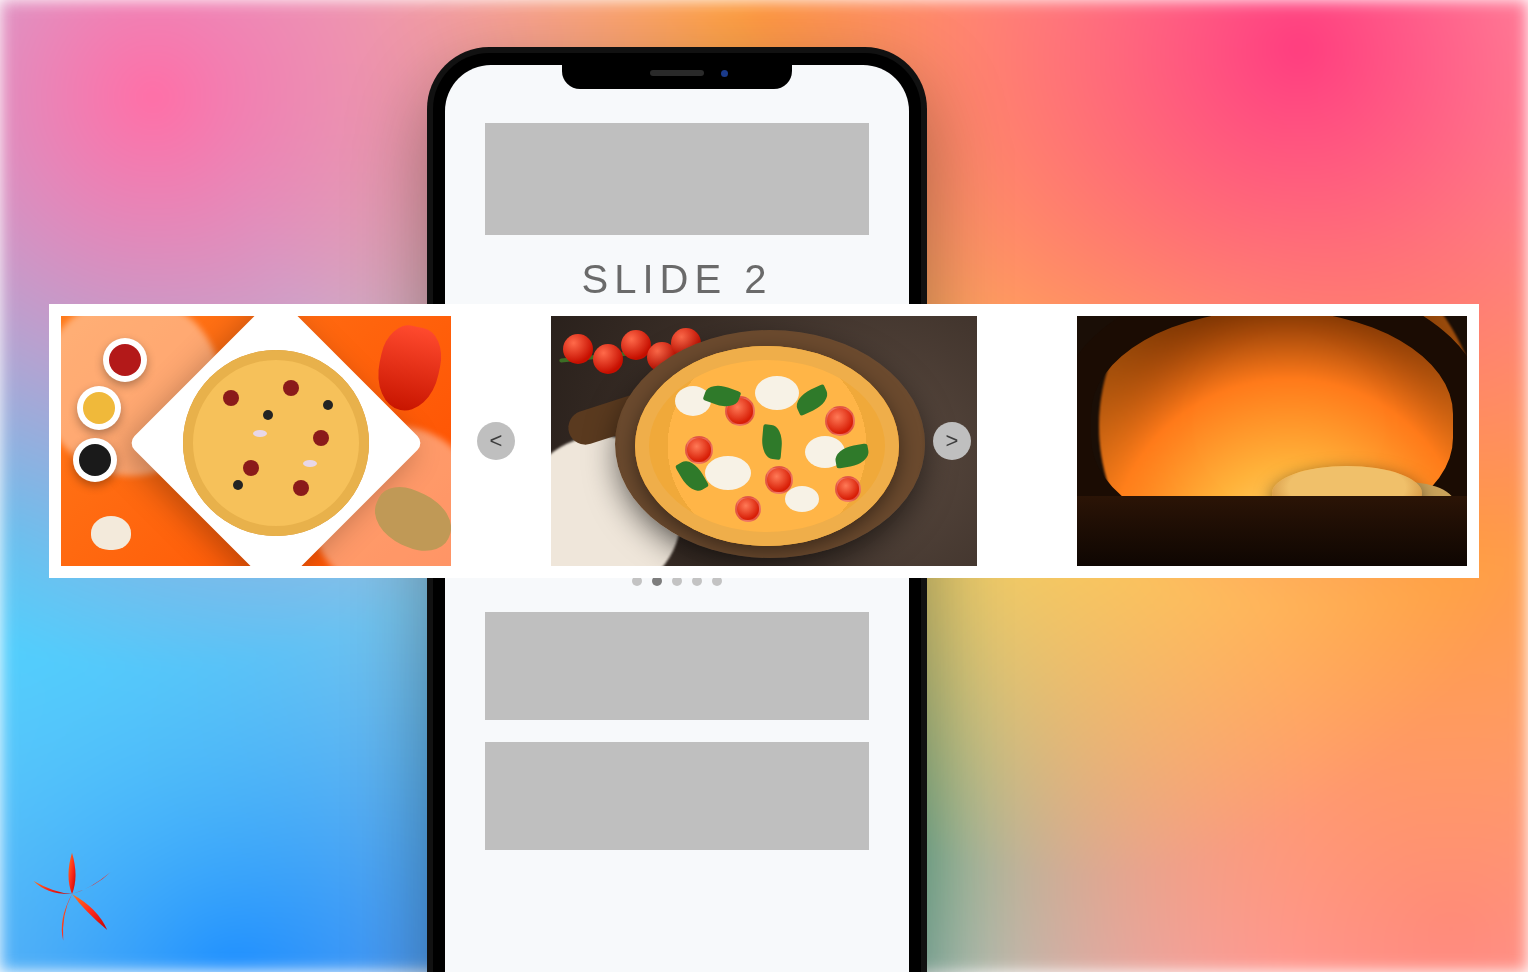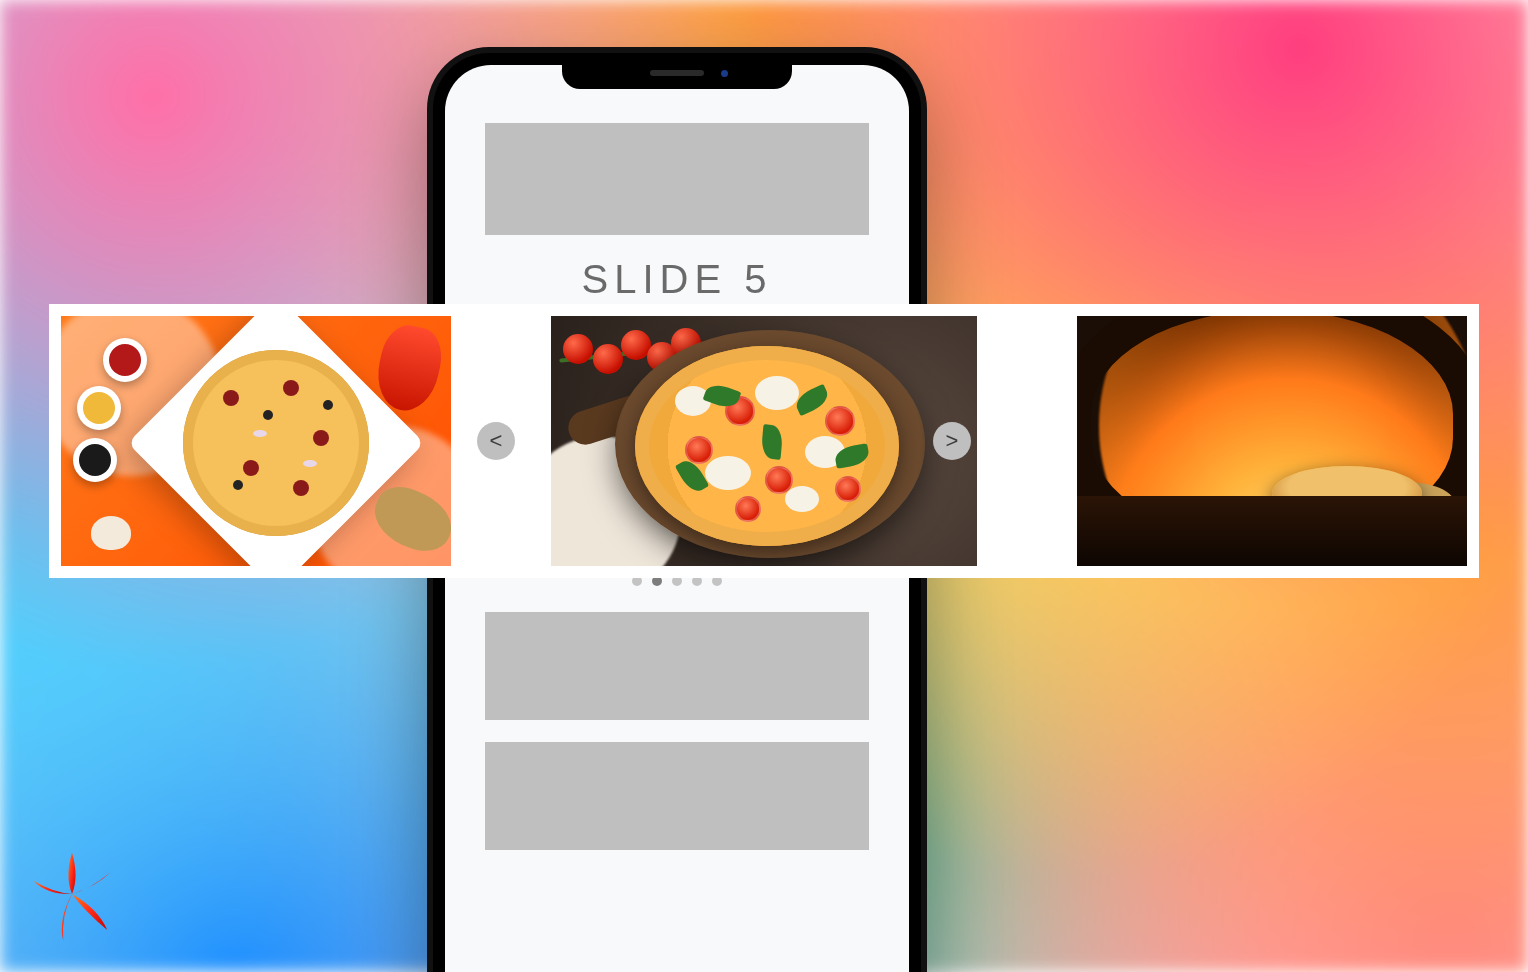--- a/index.html
+++ b/index.html
@@ -271,21 +271,21 @@
 
 <div class="phone">
   <div class="notch">
     <span class="speaker"></span>
       <span class="dot"></span>
   </div>
   <div class="screen">
     <div class="screen-col">
       <div class="ph-block ph-top"></div>
       <div class="slider-area">
-        <div class="slide-title">SLIDE 5</div>
+        <div class="slide-title">SLIDE 2</div>
         <div style="height:252px;"></div>
         <div class="pager">
           <span class="dot"></span>
           <span class="dot active"></span>
           <span class="dot"></span>
           <span class="dot"></span>
           <span class="dot"></span>
         </div>
       </div>
       <div class="ph-block"></div>

